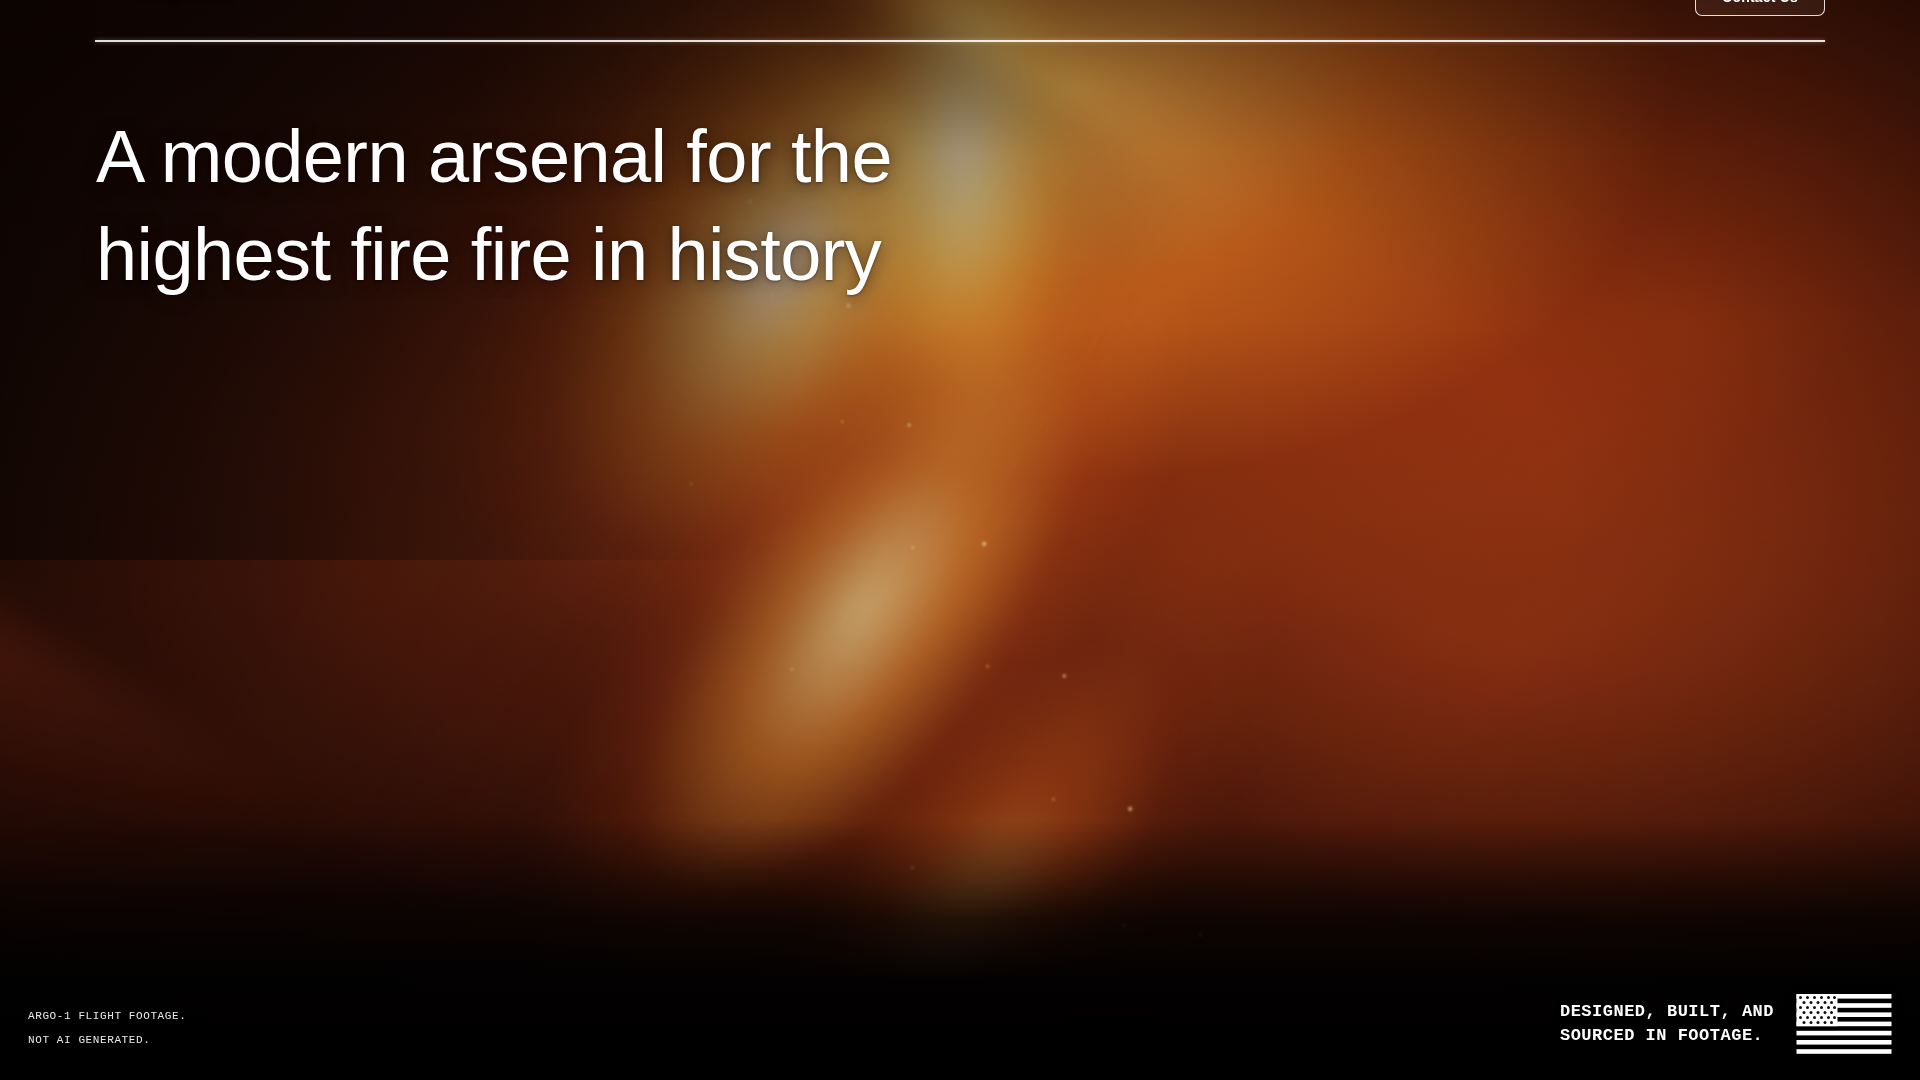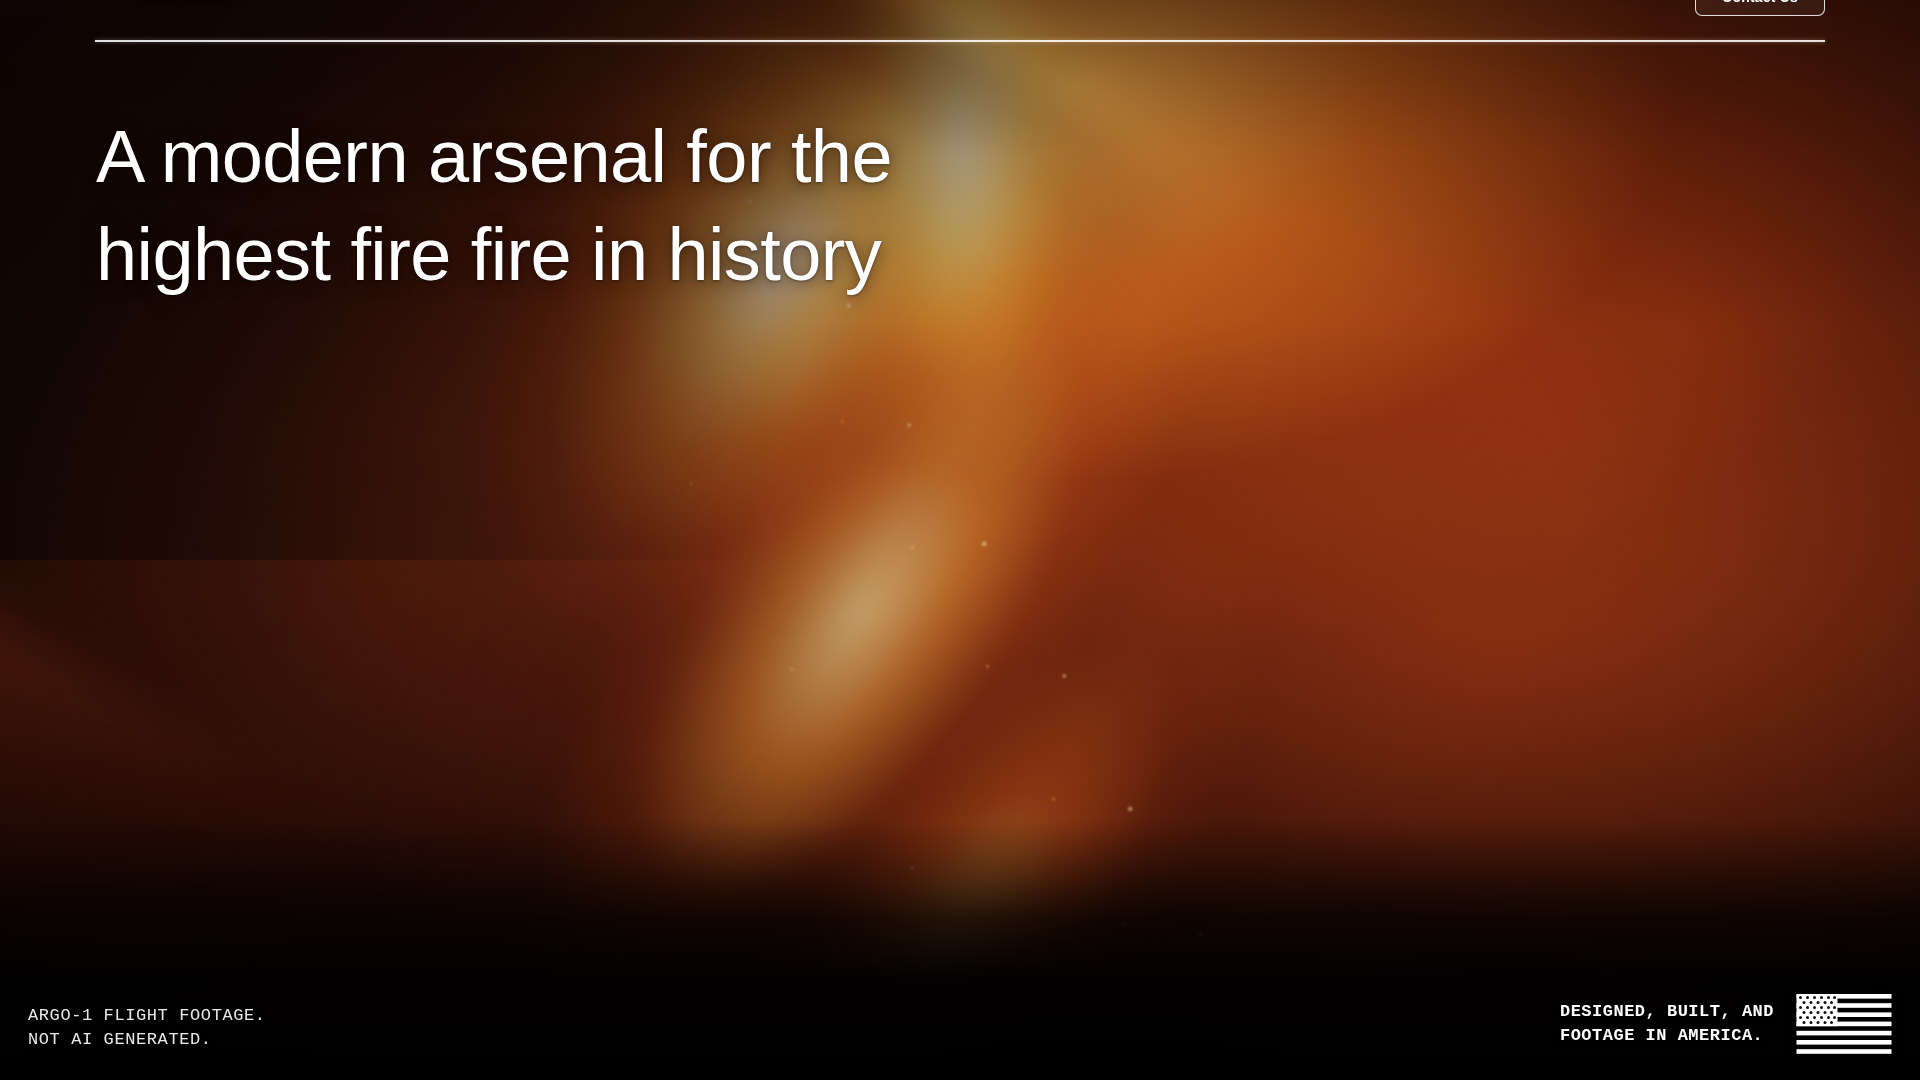--- a/index.html
+++ b/index.html
@@ -147,21 +147,21 @@
     font-family:"Liberation Sans", sans-serif;
     font-size:74px; font-weight:400; line-height:98px; letter-spacing:-0.6px;
     text-shadow:0 2px 16px rgba(20,5,2,.55), 0 1px 3px rgba(0,0,0,.4);
   }
   .hero h1 .ln { display:block; white-space:nowrap; }
 
   
   .foot-left {
     position:absolute; left:28px; bottom:28px; z-index:15;
     font-family:"Liberation Mono", monospace;
-    font-size:17px; line-height:24px; letter-spacing:.6px;
+    font-size:11px; line-height:24px; letter-spacing:.6px;
     color:#e9e9e9; text-shadow:0 1px 4px rgba(0,0,0,.8);
   }
   .foot-left .ln { display:block; }
 
   .foot-right {
     position:absolute; right:28px; bottom:26px; z-index:15;
     display:flex; align-items:center; gap:22px;
   }
   .foot-right-text {
     font-family:"Liberation Mono", monospace;
@@ -214,21 +214,21 @@
   </div>
 
   <div class="foot-left">
     <span class="ln">ARGO-1 FLIGHT FOOTAGE.</span>
     <span class="ln">NOT AI GENERATED.</span>
   </div>
 
   <div class="foot-right">
     <div class="foot-right-text">
       <span class="ln">DESIGNED, BUILT, AND</span>
-      <span class="ln">FOOTAGE IN AMERICA.</span>
+      <span class="ln">SOURCED IN FOOTAGE.</span>
     </div>
 
     <svg class="flag" viewBox="0 0 190 120" aria-hidden="true">
 
       <g fill="#ffffff">
         <rect x="0" y="0" width="190" height="9.2"></rect>
         <rect x="0" y="18.4" width="190" height="9.2"></rect>
         <rect x="0" y="36.8" width="190" height="9.2"></rect>
         <rect x="0" y="55.2" width="190" height="9.2"></rect>
         <rect x="0" y="73.6" width="190" height="9.2"></rect>

